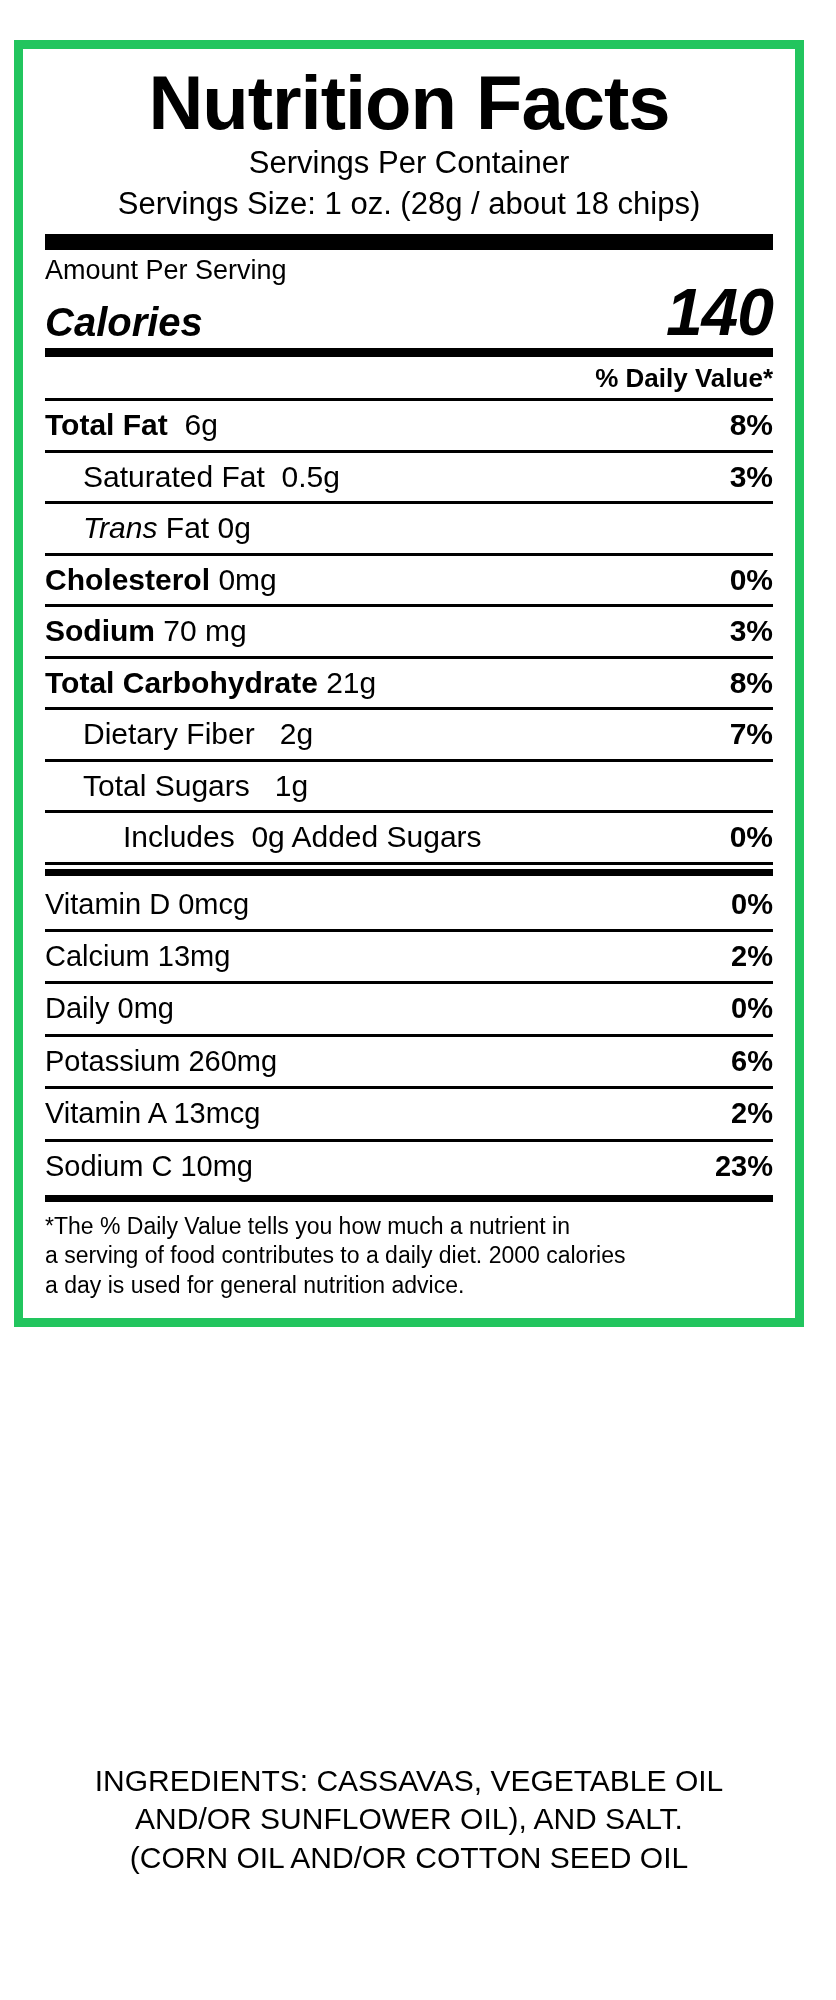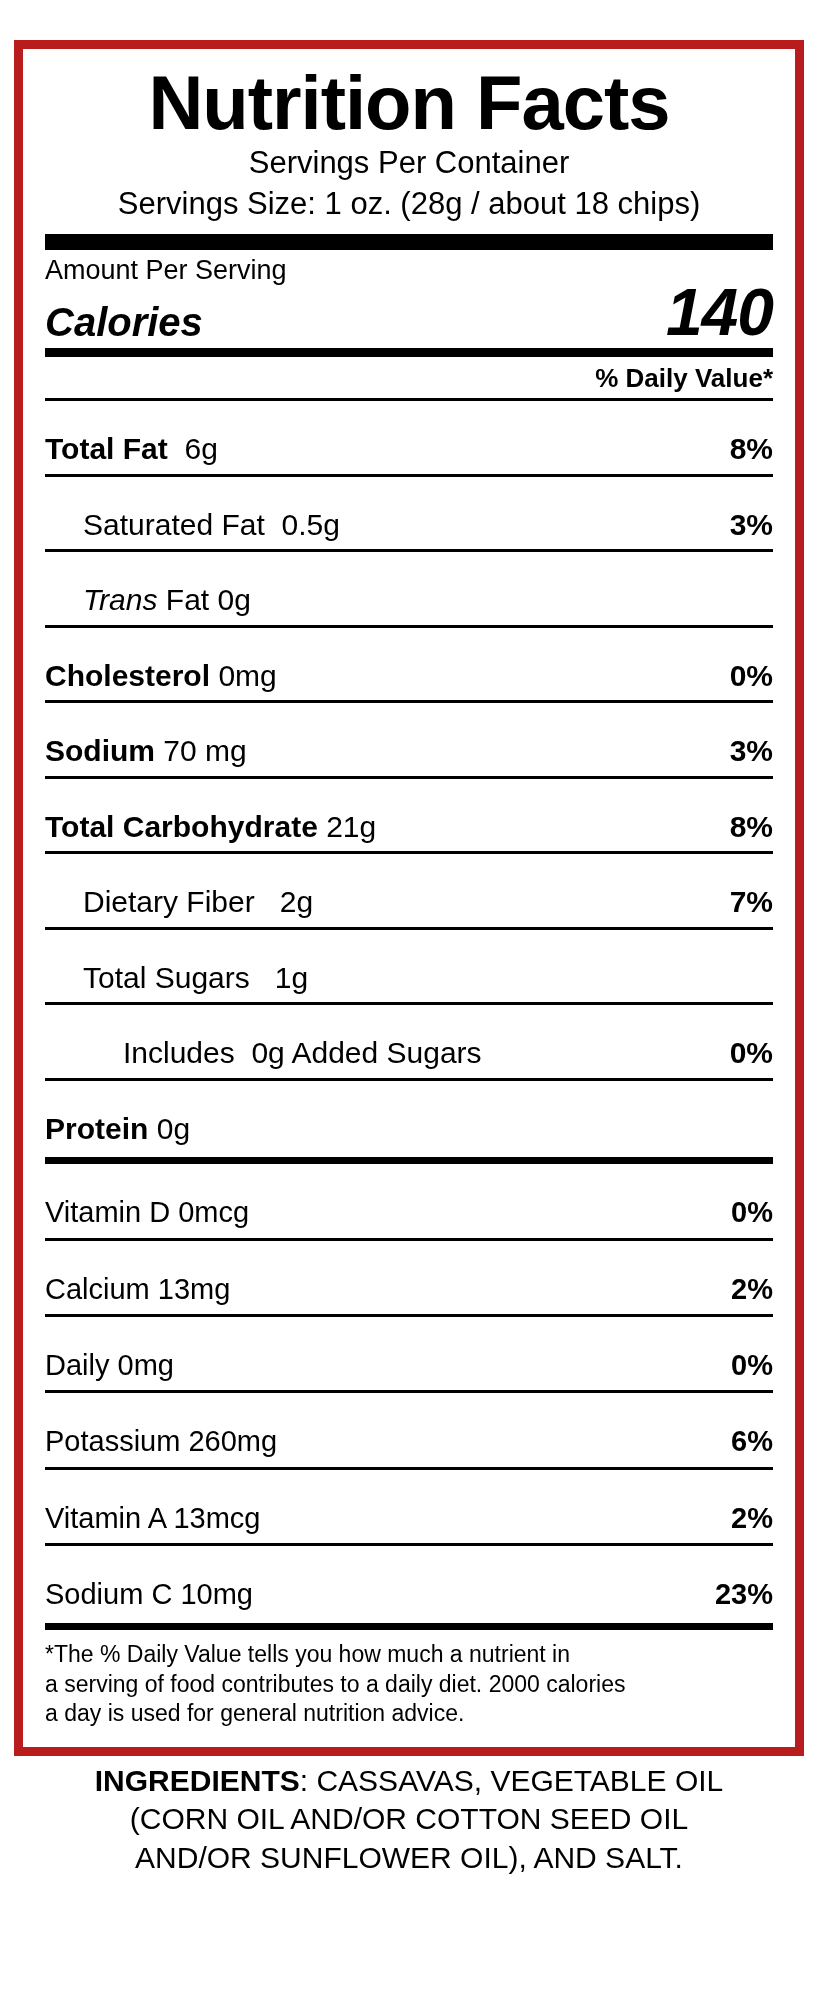--- a/index.html
+++ b/index.html
@@ -23,21 +23,21 @@
     padding: 0;
   }
 
   
   .panel {
     position: absolute;
     left: 14px;
     top: 40px;
     width: 790px;
     box-sizing: border-box;
-    border: 9px solid #b91c1c;
+    border: 9px solid #22c55e;
     background: #fff;
     padding: 12px 22px 18px 22px;
   }
 
   .nf-title {
     font-size: 76px;
     font-weight: bold;
     line-height: 0.96;
     letter-spacing: -1px;
     text-align: center;
@@ -113,21 +113,20 @@
     padding: 2px 0 4px 0;
   }
 
   .line {
     display: flex;
     justify-content: space-between;
     align-items: center;
     font-size: 30px;
     padding: 7px 0 7px 0;
     line-height: 1.15;
-    margin-top: 24px;
   }
   .line .left { white-space: nowrap; }
   .line .right { font-weight: bold; white-space: nowrap; }
 
   .bold { font-weight: bold; }
   .ital { font-style: italic; }
 
   .indent1 { padding-left: 38px; }
   .indent2 { padding-left: 78px; }
 
@@ -142,21 +141,21 @@
   
   .ingredients {
     position: absolute;
     left: 14px;
     top: 1762px;
     width: 790px;
     text-align: center;
     font-size: 30px;
     line-height: 1.28;
   }
-  .ingredients .ing-head { font-weight: bold; }
+  .ingredients .ing-head { font-weight: normal; }
 </style>
 </head>
 <body>
 
 <div class="page">
 
   <div class="panel">
 
     <div class="nf-title">Nutrition Facts</div>
 
@@ -228,24 +227,20 @@
         <div class="right"></div>
       </div>
       <hr class="rule-thin">
 
       <div class="line indent2">
         <div class="left"><span>Includes</span>&nbsp; <span>0g Added Sugars</span></div>
         <div class="right">0%</div>
       </div>
       <hr class="rule-thin">
 
-      <div class="line">
-        <div class="left"><span class="bold">Protein</span> <span>0g</span></div>
-        <div class="right"></div>
-      </div>
     </div>
 
     <hr class="rule-section">
 
     <div class="vitamins">
 
       <div class="line">
         <div class="left">Vitamin D 0mcg</div>
         <div class="right">0%</div>
       </div>
@@ -286,17 +281,17 @@
     <div class="footnote">
       <div>*The % Daily Value tells you  how much a nutrient in</div>
       <div>a serving of food contributes to a daily diet. 2000 calories</div>
       <div>a day is used for general nutrition advice.</div>
     </div>
 
   </div>
 
   <div class="ingredients">
     <div><span class="ing-head">INGREDIENTS</span><span>: CASSAVAS, VEGETABLE OIL</span></div>
+    <div>AND/OR SUNFLOWER OIL),  AND SALT.</div>
     <div>(CORN OIL AND/OR COTTON SEED OIL</div>
-    <div>AND/OR SUNFLOWER OIL),  AND SALT.</div>
   </div>
 
 </div>
 
 </body></html>

